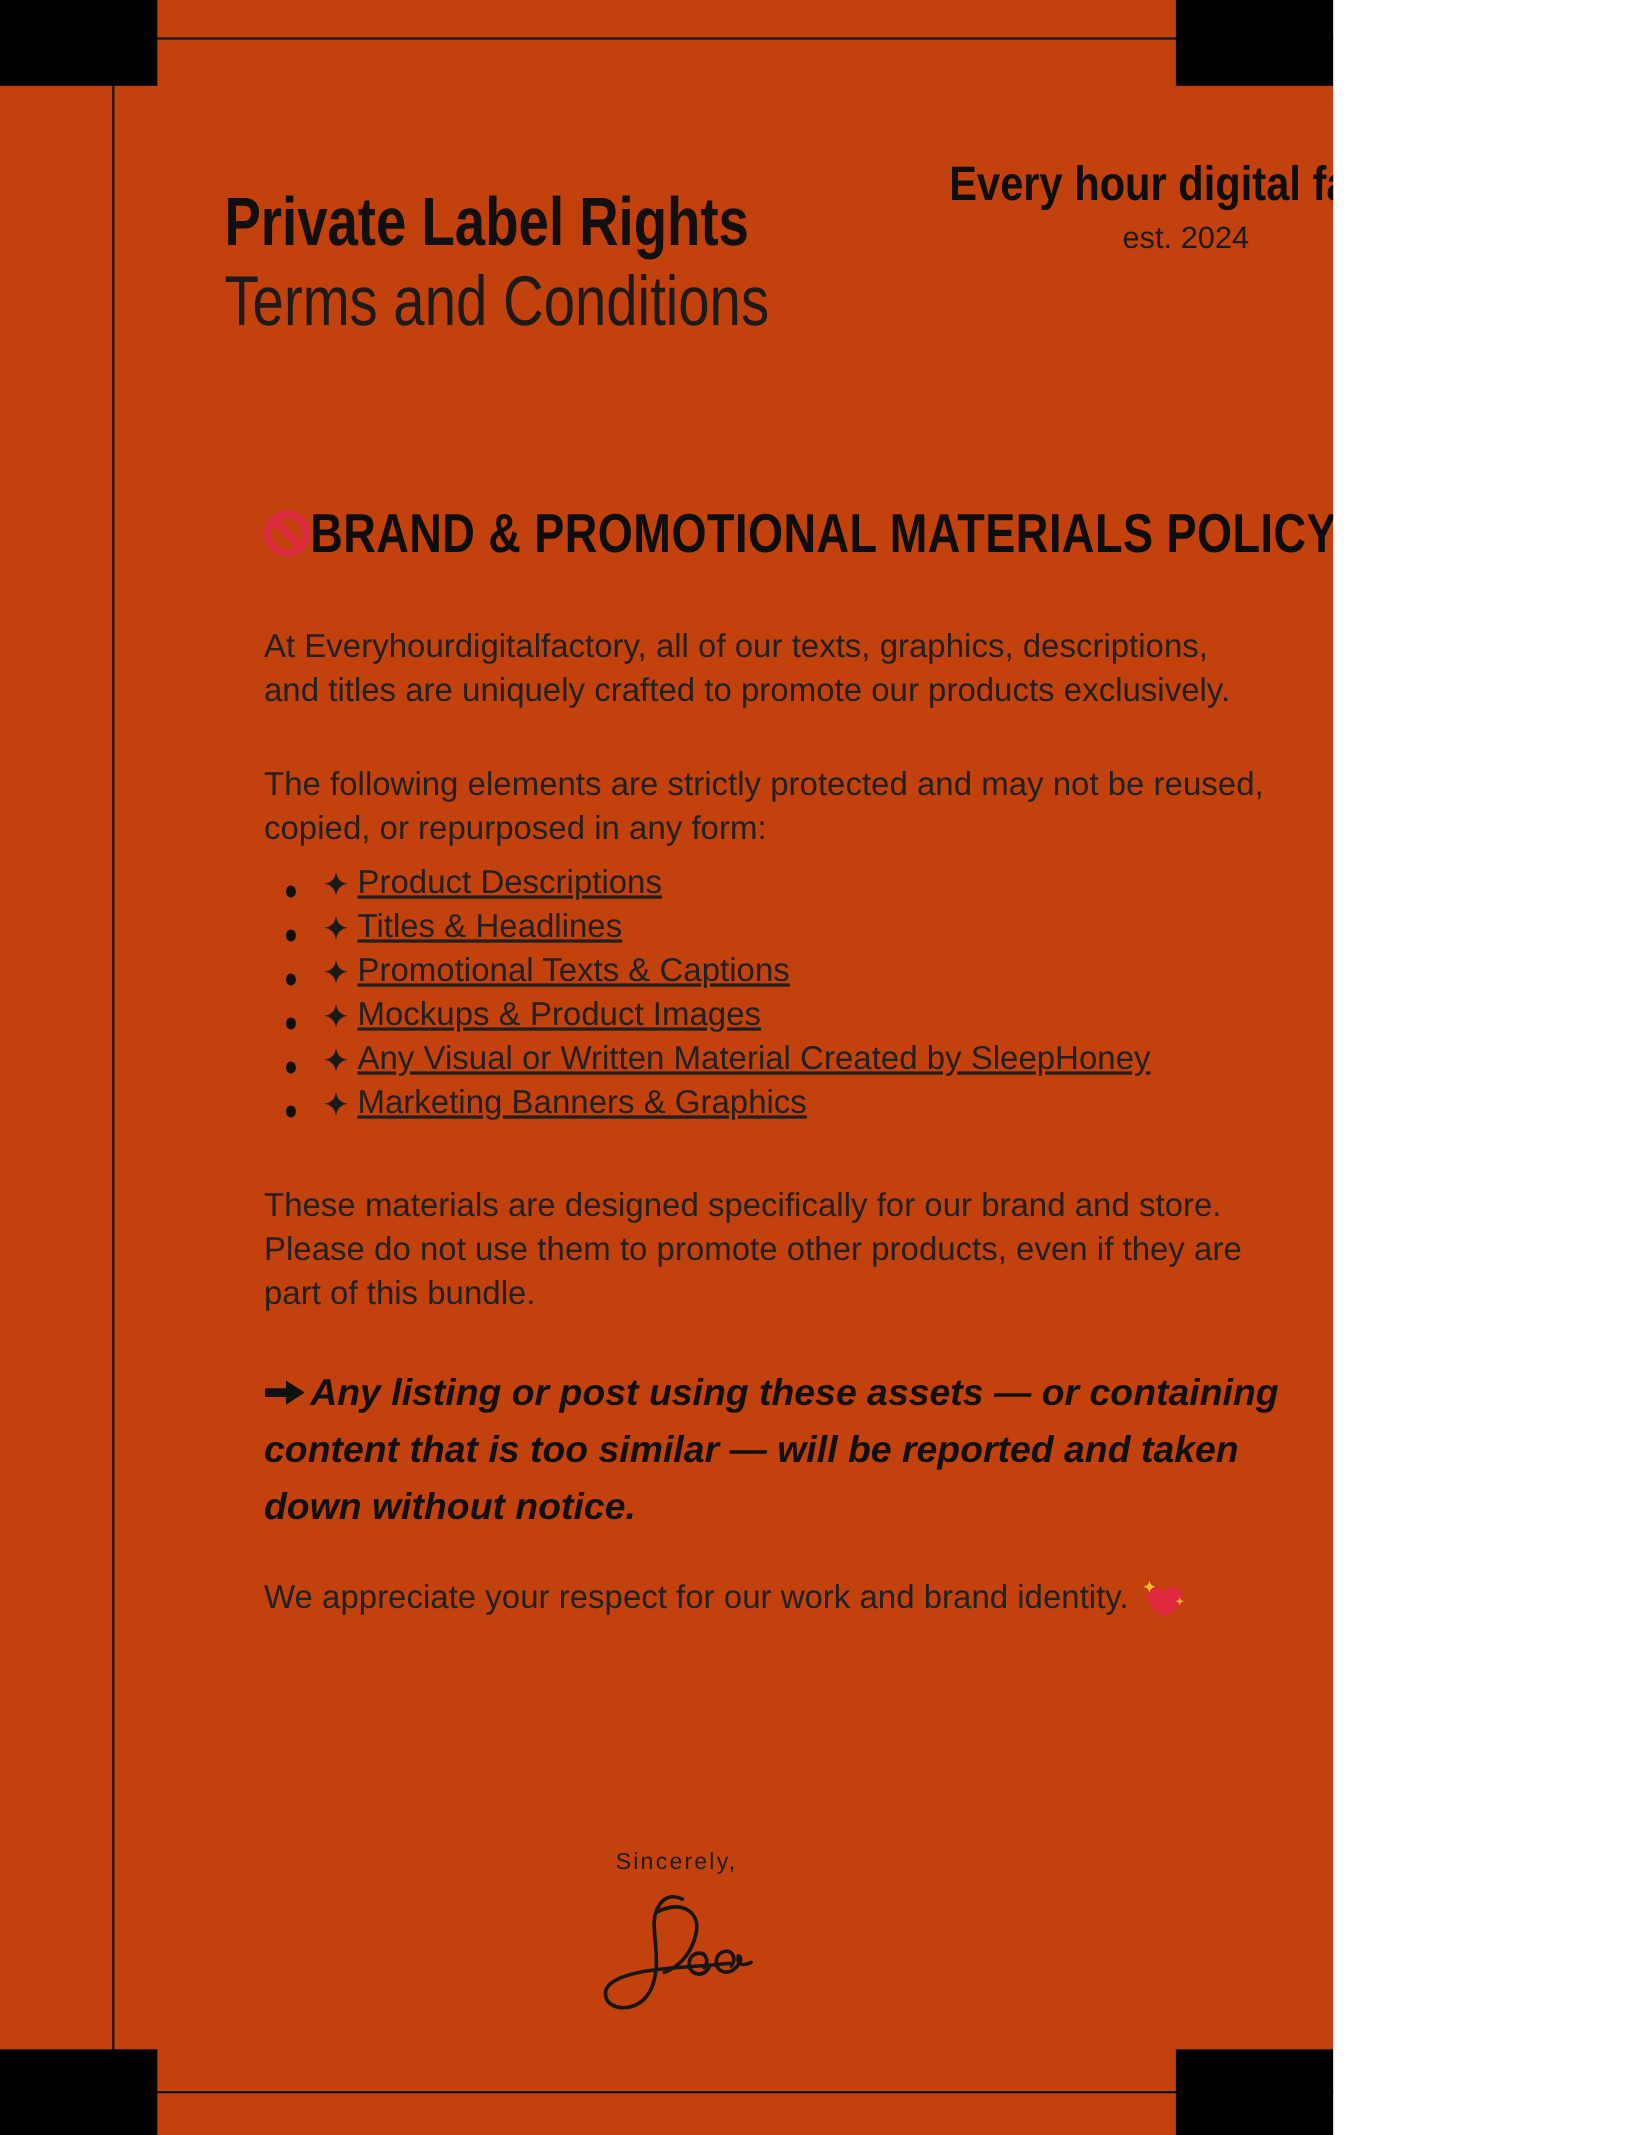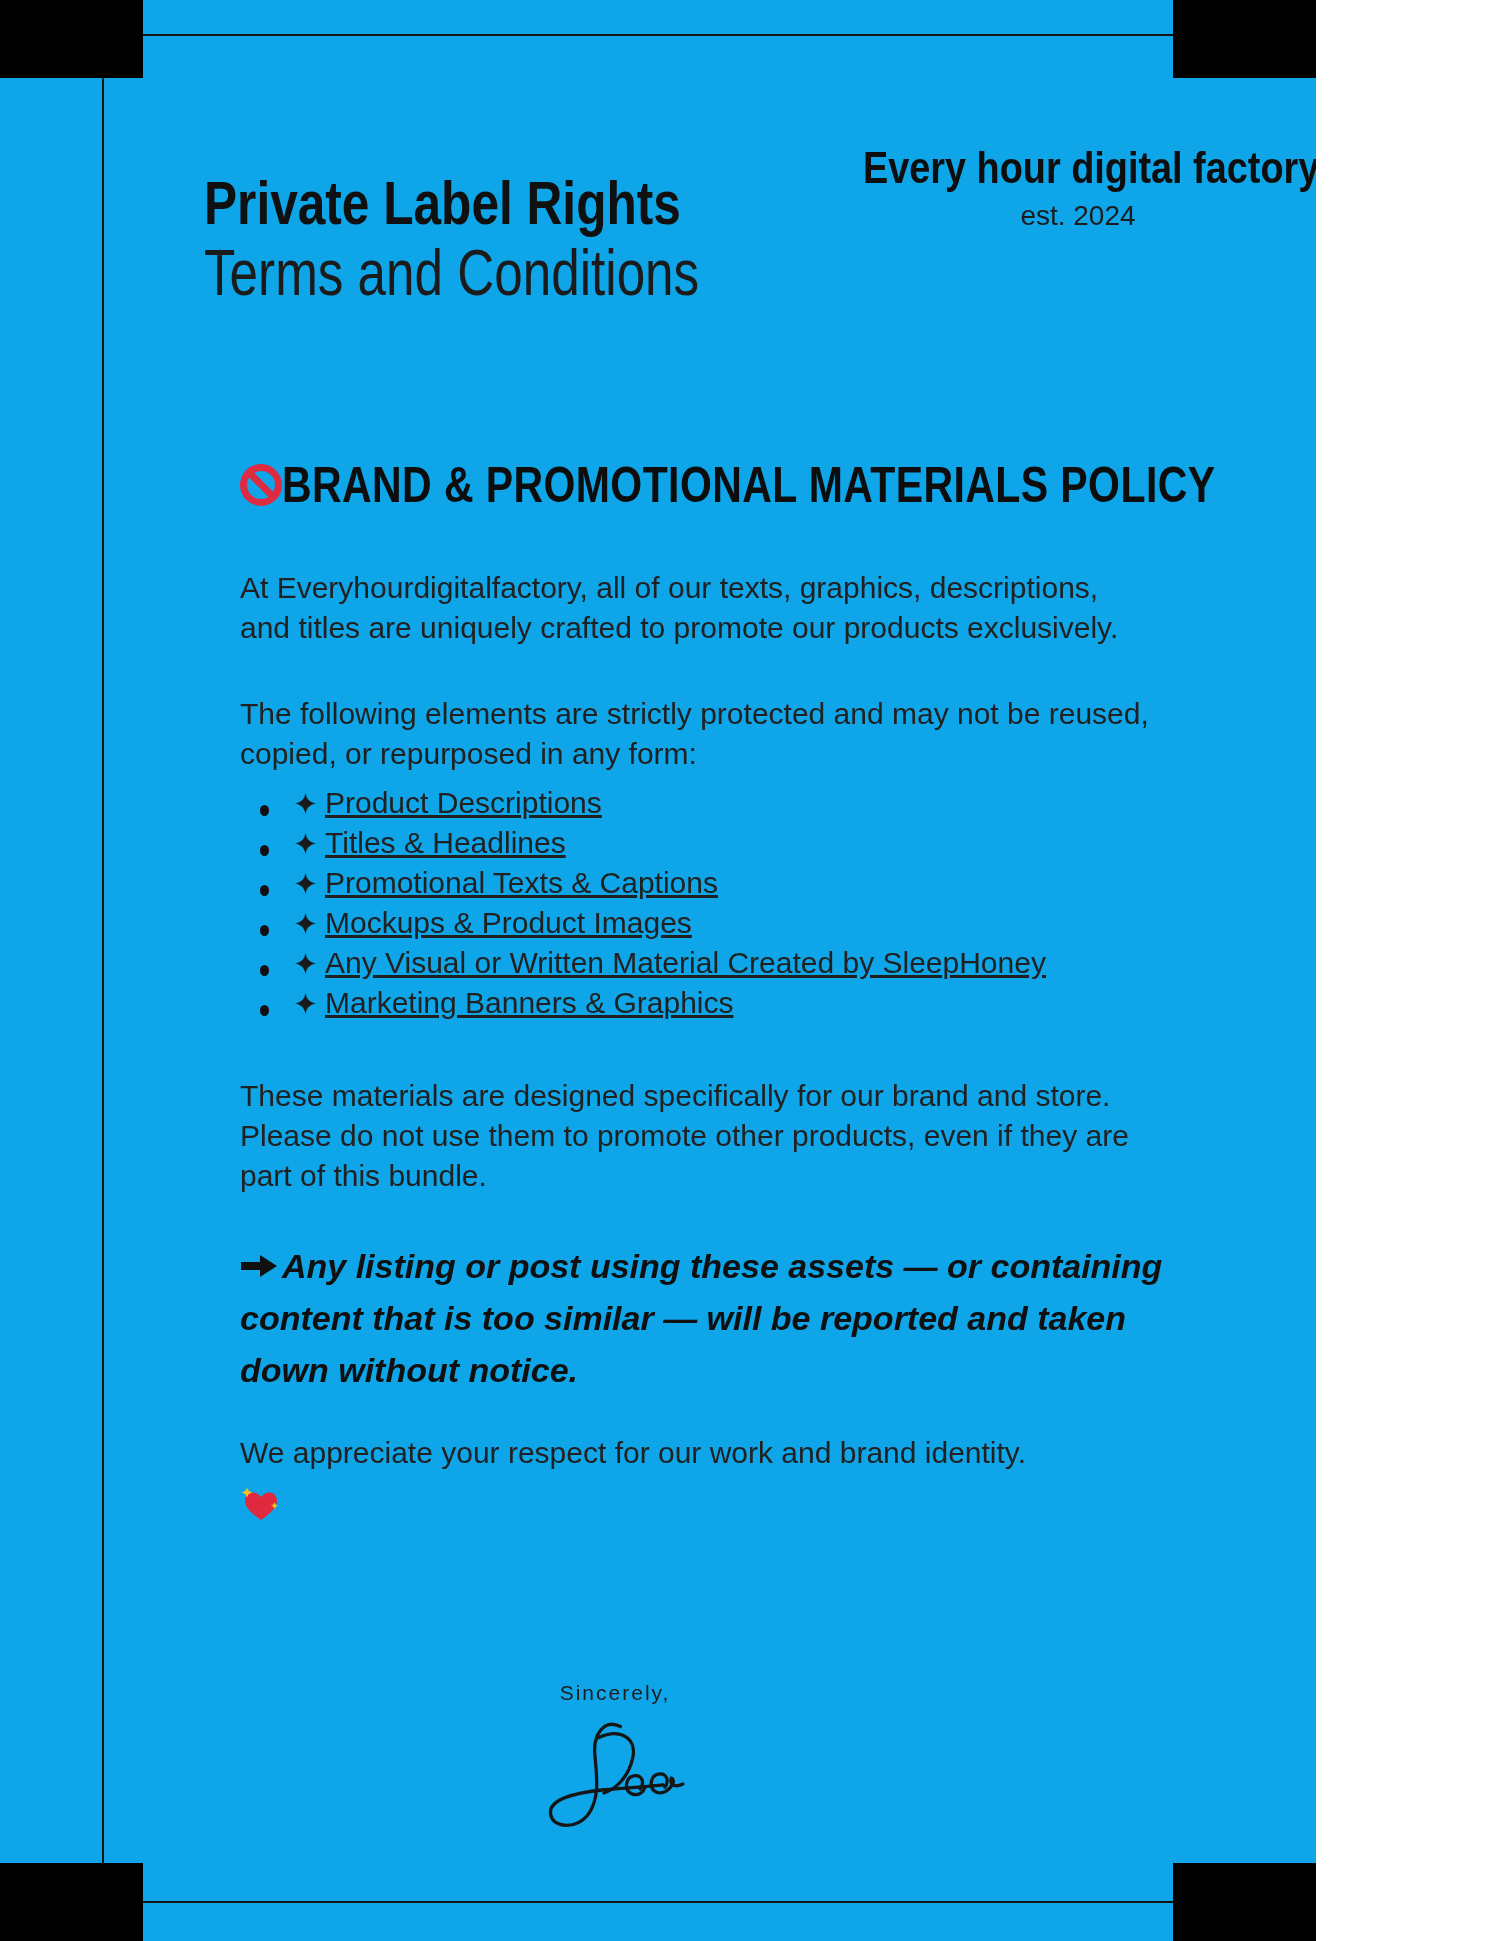--- a/index.html
+++ b/index.html
@@ -1,16 +1,16 @@
 <!DOCTYPE html>
 <html><head>
 <meta charset="utf-8">
 <style>
   html,body{margin:0;padding:0;background:#ffffff;}
-  .page{position:relative;width:1316px;height:1941px;background:#0ea5e9;overflow:hidden;
+  .page{position:relative;width:1212px;height:1941px;background:#c2410c;overflow:hidden;
         font-family:"Liberation Sans",sans-serif;color:#202020;}
   .frame{position:absolute;left:102px;top:34px;width:1292px;height:1865px;border:2px solid #141414;}
   .corner{position:absolute;width:143px;height:78px;background:#000;}
   .corner.tl{left:0;top:0;} .corner.tr{right:0;top:0;}
   .corner.bl{left:0;bottom:0;} .corner.br{right:0;bottom:0;}
 
   
   .doc-title{position:absolute;left:204px;top:172px;font-size:62px;font-weight:700;color:#101010;
              line-height:1;white-space:nowrap;transform:scaleX(.8);transform-origin:left top;letter-spacing:0;}
   .doc-subtitle{position:absolute;left:204px;top:241px;font-size:64px;font-weight:400;color:#1b1b1b;
@@ -42,21 +42,21 @@
   .star-icon svg{display:block;width:100%;height:100%;}
 
   .warning{position:absolute;left:240px;top:1240px;font-size:34px;line-height:52px;font-weight:700;
            font-style:italic;color:#101010;}
   .warning .wline{display:block;white-space:nowrap;}
   .warning .first{display:flex;align-items:center;gap:4px;}
   .arrow-icon{width:38px;height:26px;flex:0 0 auto;font-style:normal;}
   .arrow-icon svg{display:block;width:100%;height:100%;}
 
   .appreciation{position:absolute;left:240px;top:1433px;font-size:30px;line-height:40px;color:#212121;
-                display:flex;align-items:flex-start;gap:12px;white-space:nowrap;flex-direction:column;}
+                display:flex;align-items:flex-end;gap:12px;white-space:nowrap;}
   .heart-icon{width:40px;height:36px;flex:0 0 auto;margin-top:2px;}
   .heart-icon svg{display:block;width:100%;height:100%;}
 
   
   .signature-block{position:absolute;left:465px;top:1655px;width:300px;text-align:center;margin-top:26px;}
   .closing{font-size:21px;letter-spacing:2px;color:#1d1d1d;}
   .signature-svg{margin-top:10px;width:185px;height:115px;display:inline-block;}
   .sr-only{position:absolute;width:1px;height:1px;overflow:hidden;clip:rect(0 0 0 0);white-space:nowrap;}
 </style>
 </head>

